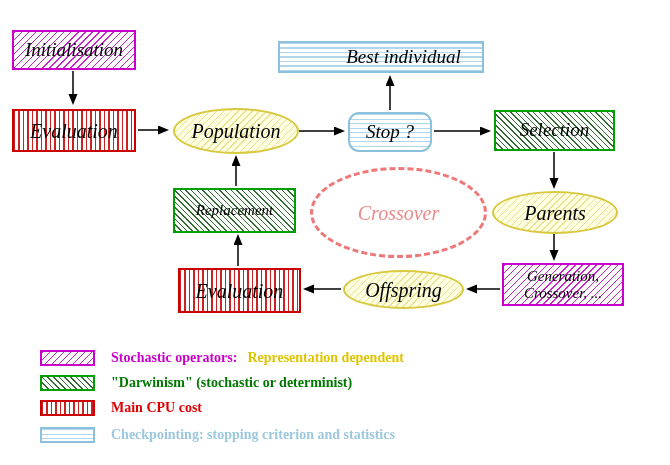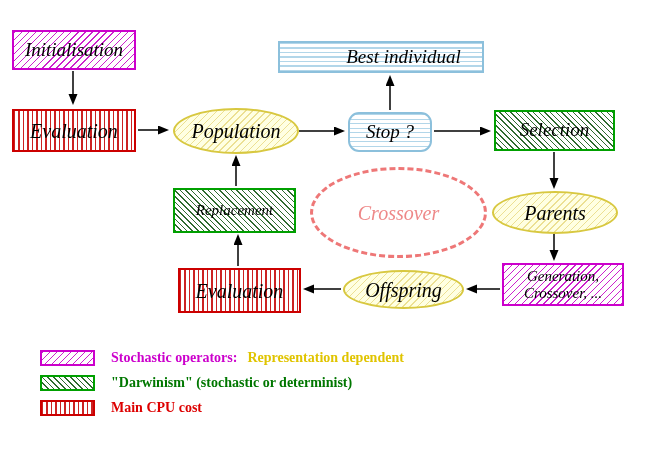--- a/index.html
+++ b/index.html
@@ -111,14 +111,18 @@
   <div class="legend-row" style="top:375px;">
     <div class="legend-swatch hatch-green"></div>
     <span style="color:#007700;">"Darwinism" (stochastic or determinist)</span>
   </div>
 
   <div class="legend-row" style="top:400px;">
     <div class="legend-swatch stripe-red"></div>
     <span style="color:#dd0000;">Main CPU cost</span>
   </div>
 
+  <div class="legend-row" style="top:427px;">
+    <div class="legend-swatch stripe-cyan"></div>
+    <span style="color:#9cc8de;">Checkpointing: stopping criterion and statistics</span>
+  </div>
 
 </div>
 
 </body></html>

